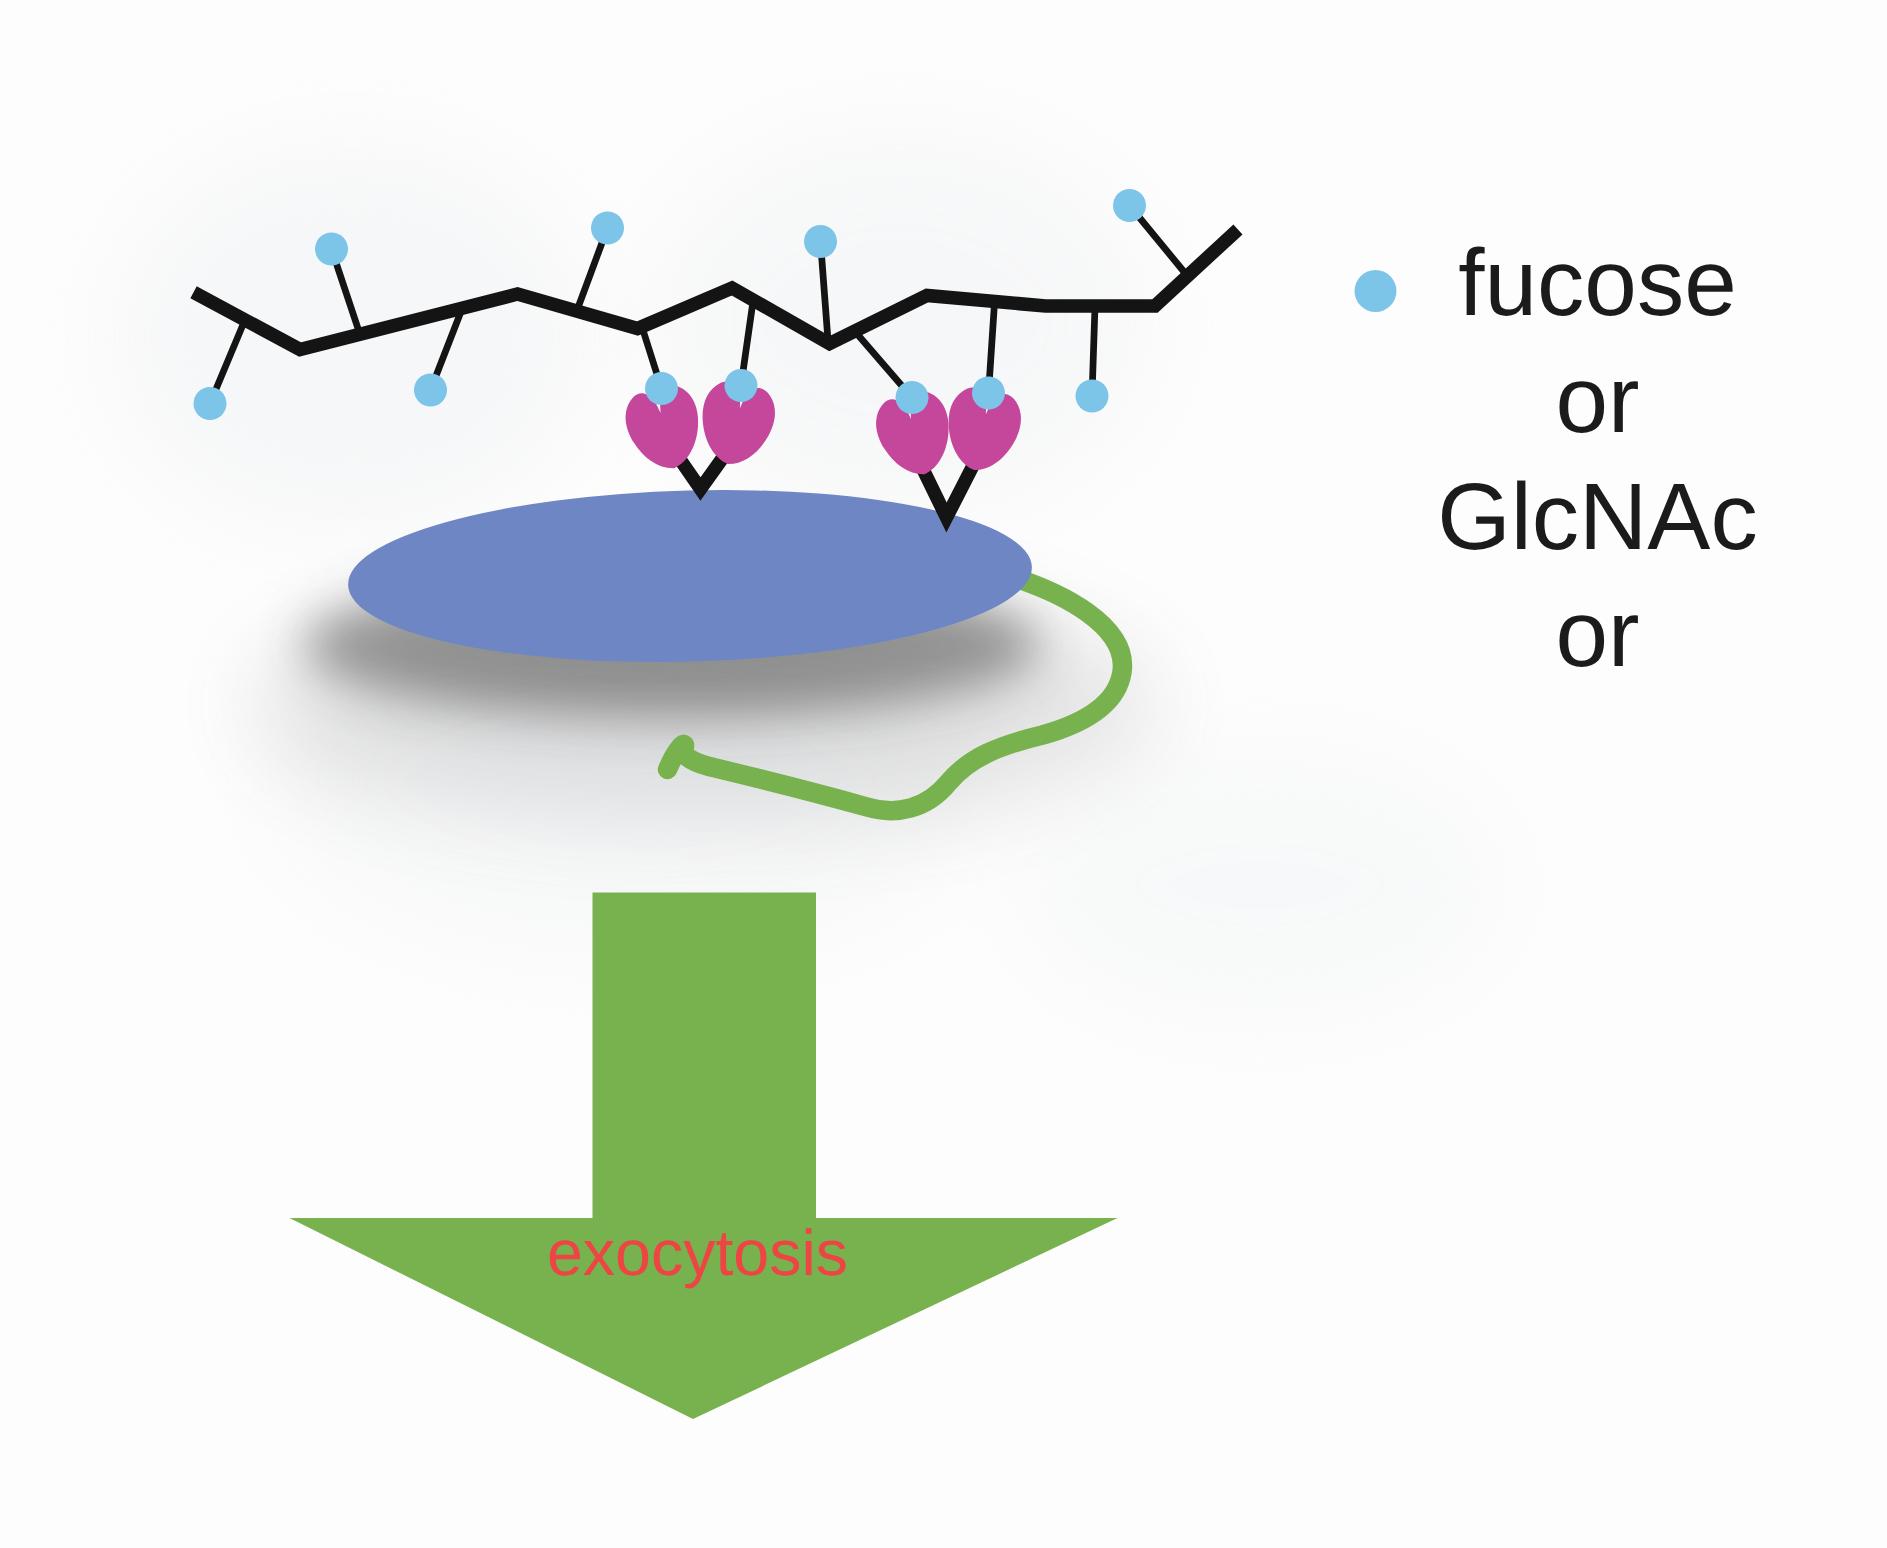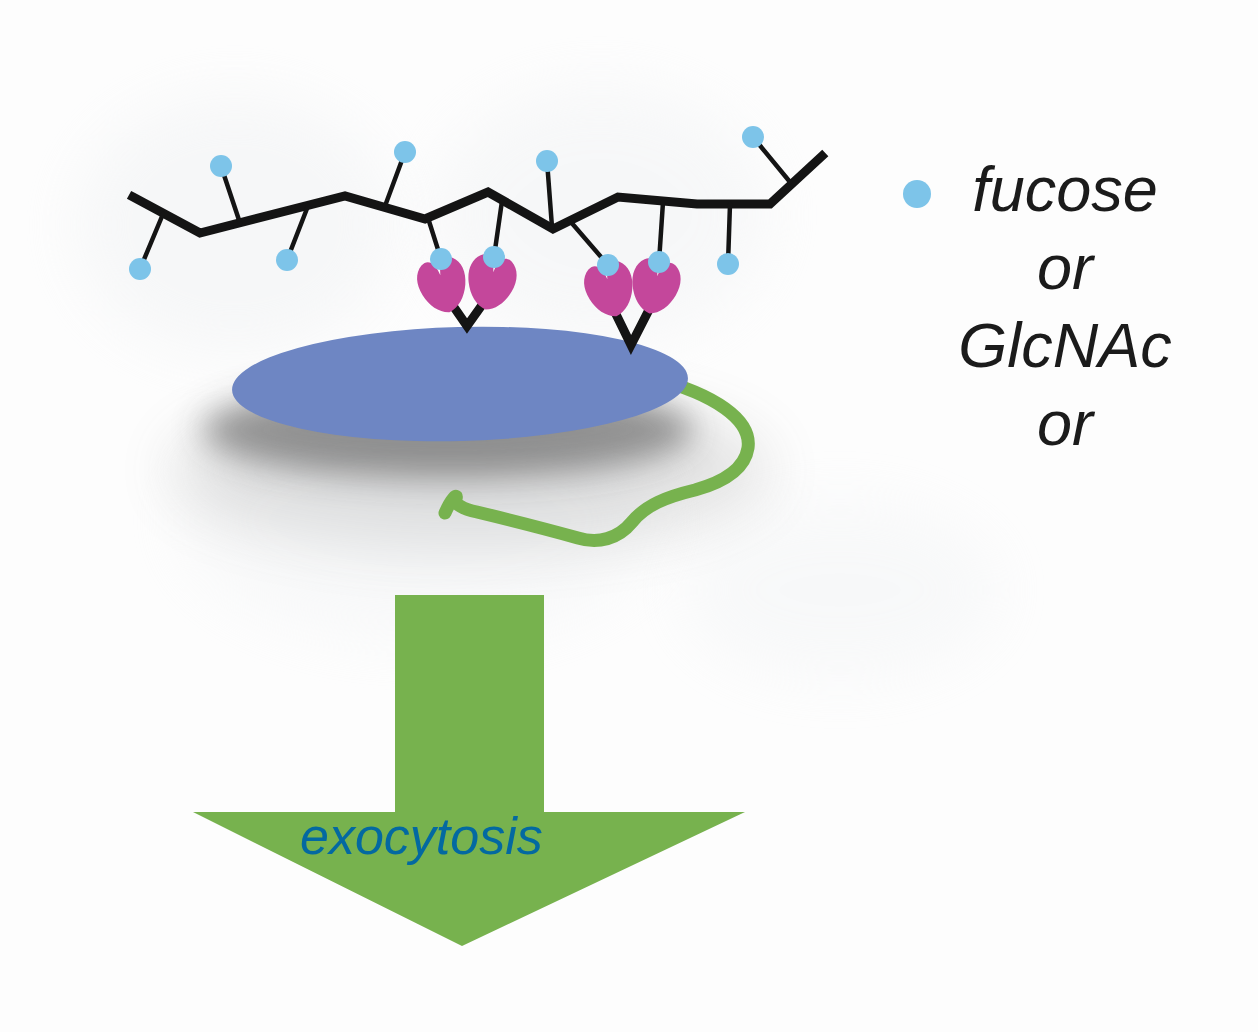--- a/index.html
+++ b/index.html
@@ -2,43 +2,43 @@
 <html><head>
 <meta charset="utf-8">
 <style>
   html,body{margin:0;padding:0;background:#ffffff;}
   #canvas{
     position:relative;
     width:1258px;height:1032px;
     background:#fdfdfd;
     overflow:hidden;
     font-family:"Liberation Sans", sans-serif;
-    font-style:italic;
   }
   #scene{position:absolute;left:0;top:0;width:1258px;height:1032px;}
   .legend{
     position:absolute;
     left:920px;top:150px;width:290px;
     font-size:63px;line-height:78px;
     color:#1b1b1b;
     text-align:center;
     letter-spacing:0px;
   }
   .legend-line{white-space:nowrap;}
   .legend-marker{
     position:absolute;
     left:903px;top:180px;
     width:28px;height:28px;border-radius:50%;
     background:#7dc4e9;
   }
   .arrow-label{
     position:absolute;
     left:300px;top:806px;width:330px;
-    font-size:52px;line-height:60px;
-    color:#0369a1;
+    font-size:43px;line-height:60px;
+    color:#ef4444;
+    text-align:center;
     white-space:nowrap;
   }
 </style>
 </head>
 <body>
 
 <div id="canvas">
 
   <svg id="scene" viewBox="0 0 1258 1032">
     <defs>

